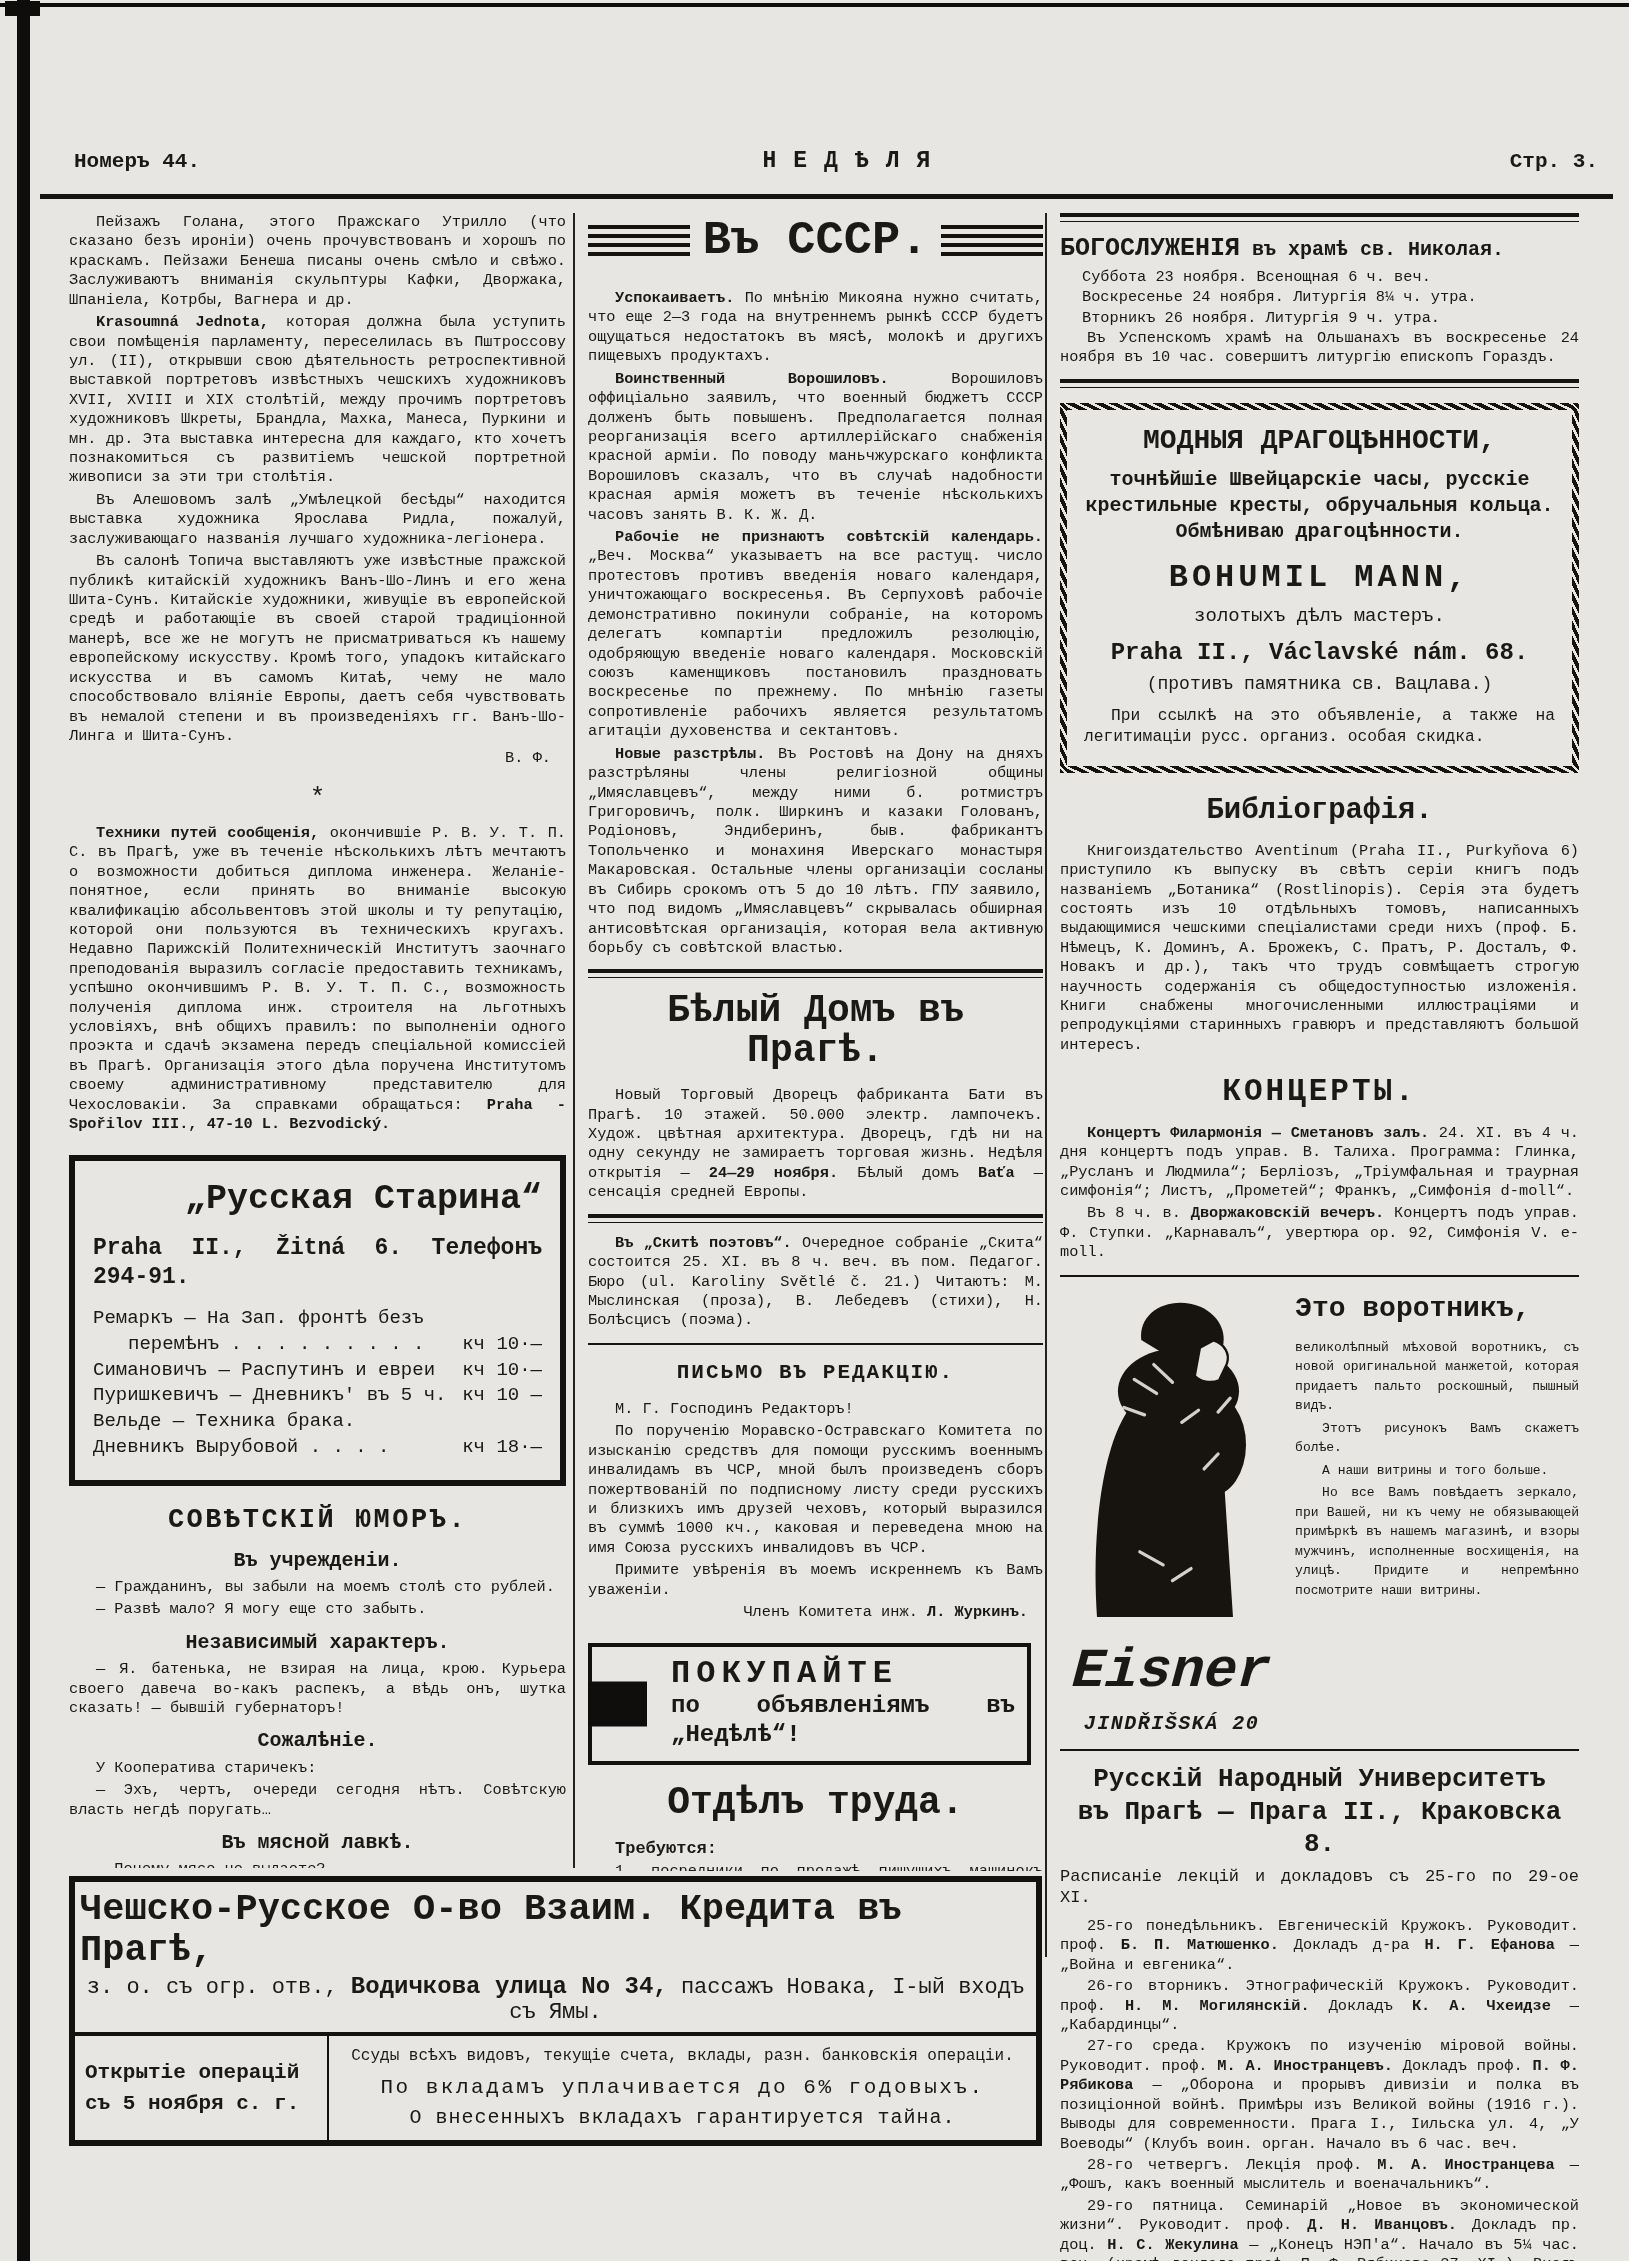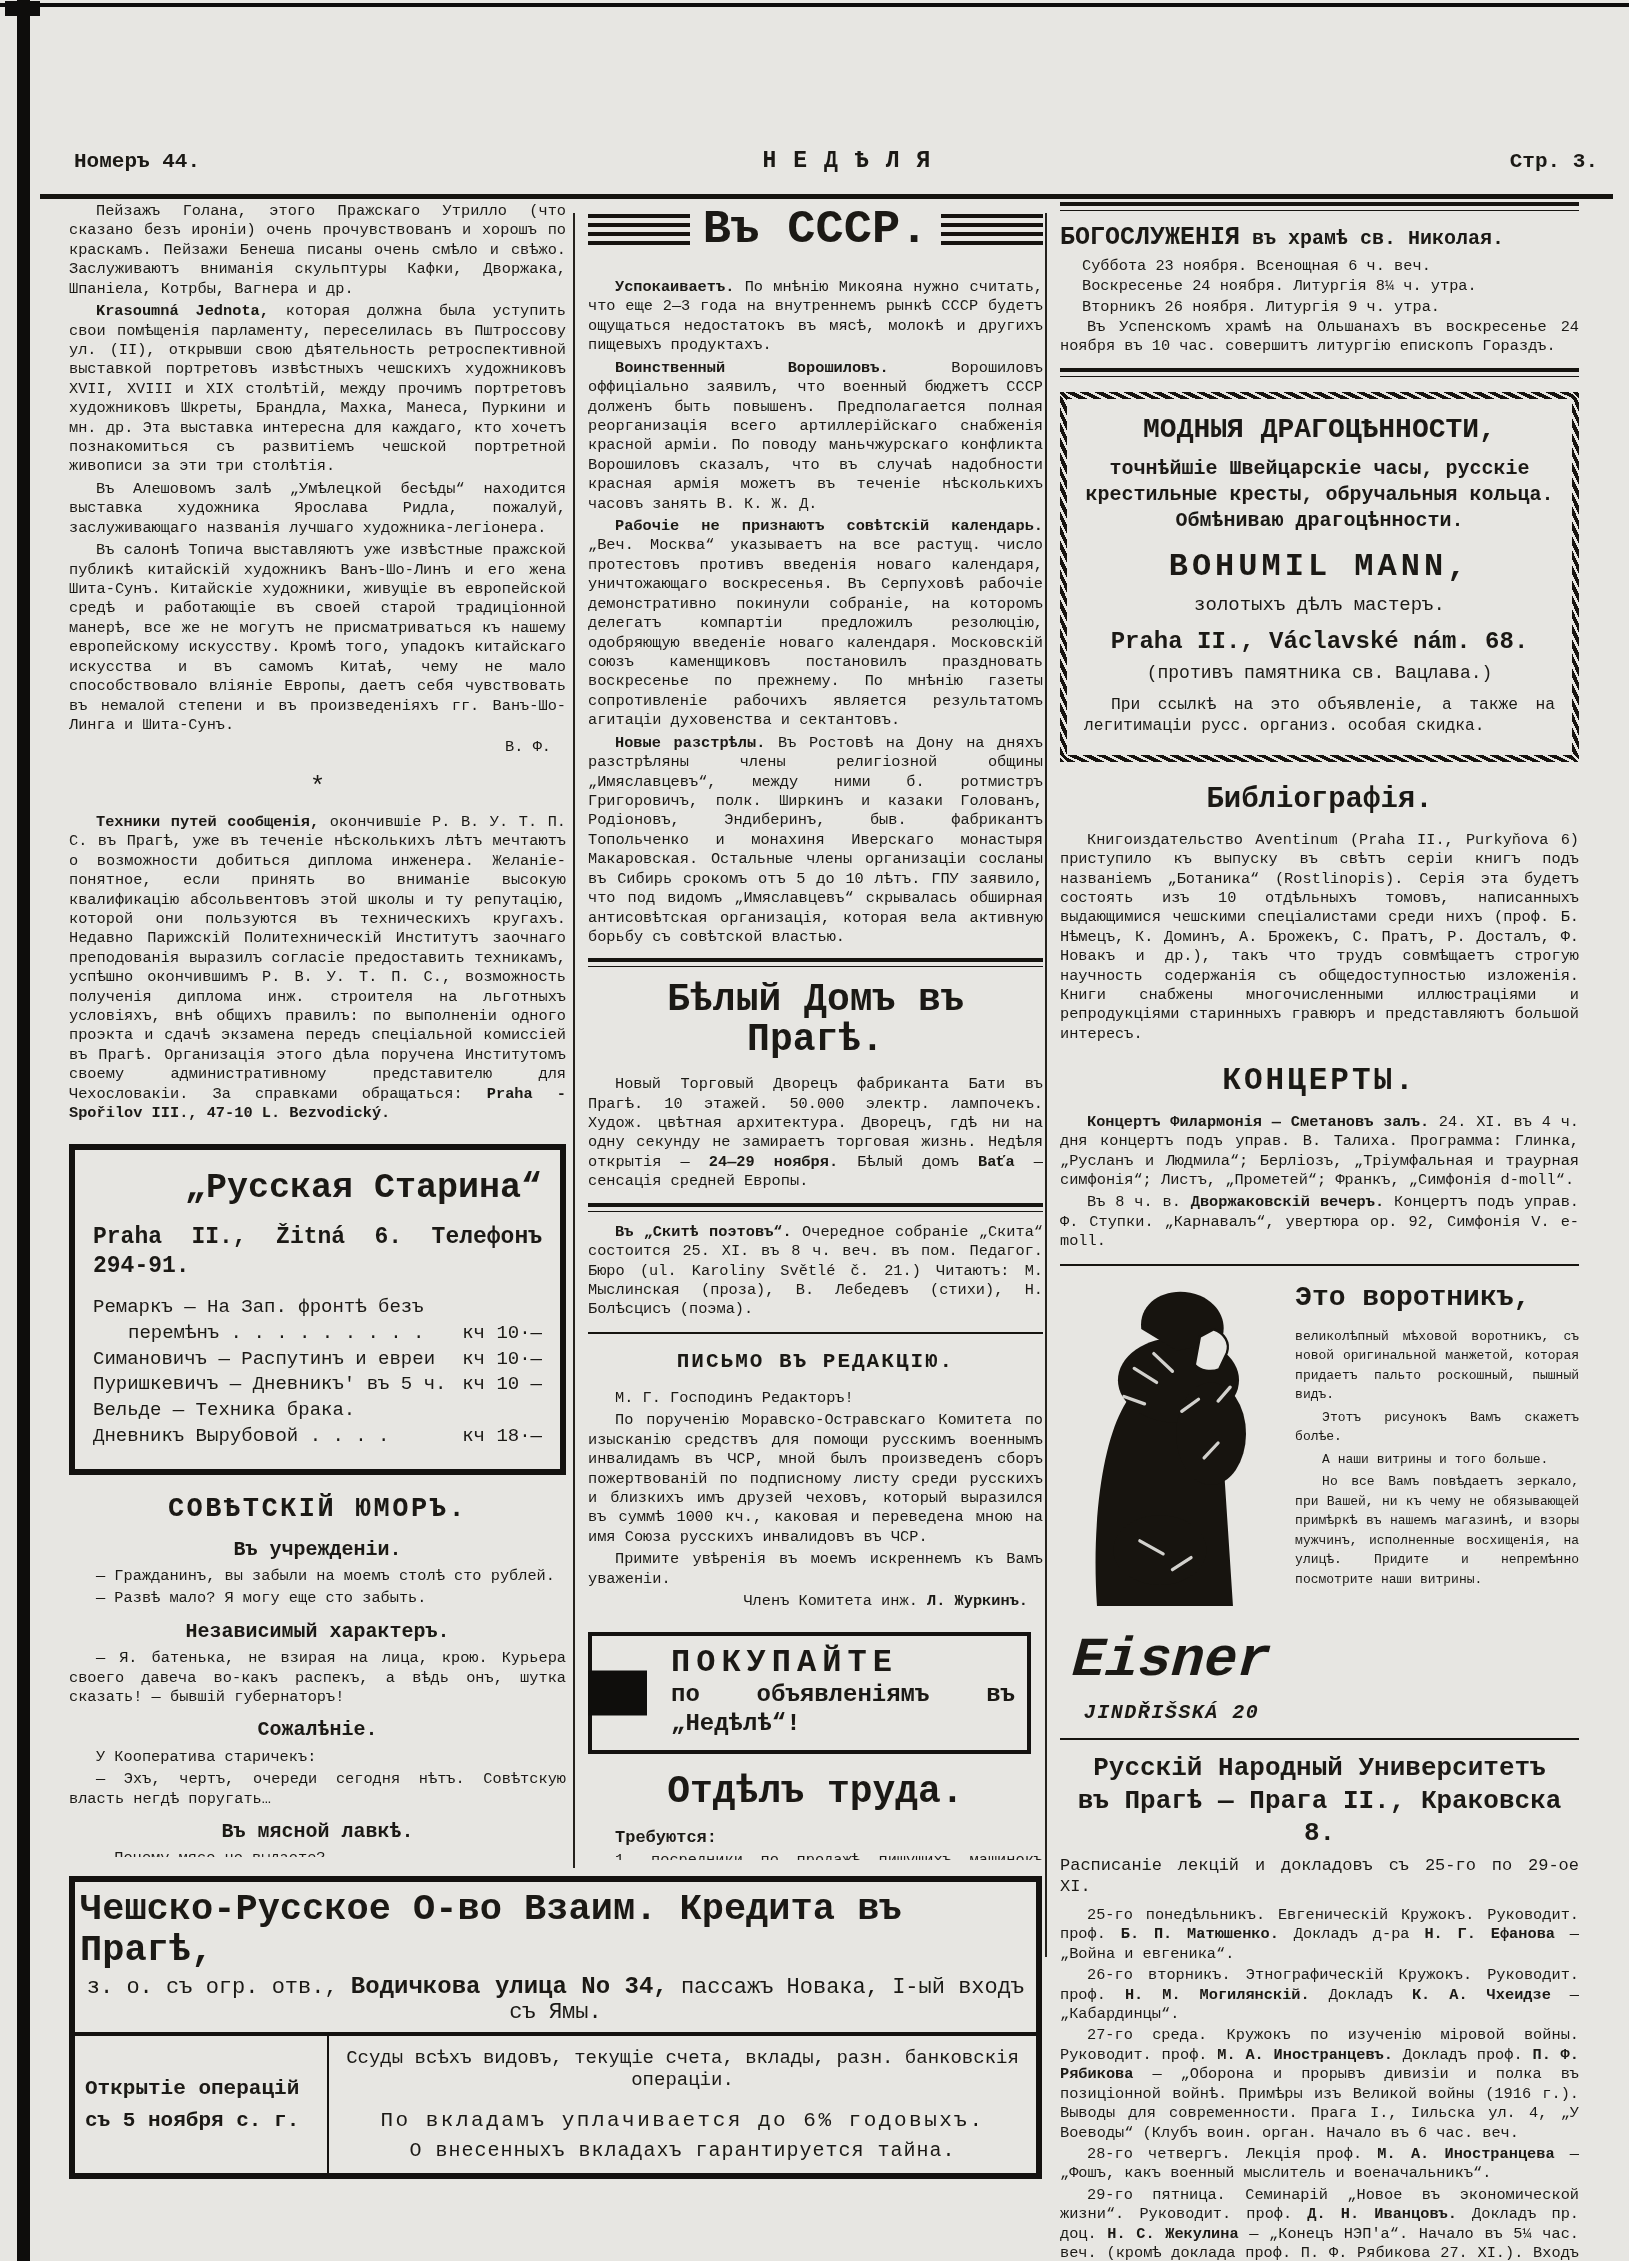--- a/index.html
+++ b/index.html
@@ -10,21 +10,21 @@
   .scan-left{position:absolute;left:17px;top:0;width:13px;height:2261px;background:#0e0d0c;}
   .scan-corner{position:absolute;left:5px;top:1px;width:35px;height:15px;background:#0e0d0c;}
 
   
   .header{position:absolute;left:74px;right:59px;top:148px;display:flex;justify-content:space-between;
           align-items:baseline;font-size:21px;font-weight:bold;}
   .masthead{letter-spacing:17px;font-size:23px;}
   .header-rule{position:absolute;left:40px;right:44px;top:194px;height:5.4px;background:#161410;}
 
   
-  .col{position:absolute;top:202px;font-size:15.3px;line-height:1.27;text-align:justify;}
+  .col{position:absolute;top:213px;font-size:15.3px;line-height:1.27;text-align:justify;}
   .col-left{left:69px;width:497px;height:1655px;overflow:hidden;}
   .col-mid{left:588px;width:455px;height:1658px;overflow:hidden;}
   .col-right{left:1060px;width:519px;}
   .vrule1{position:absolute;left:573px;top:213px;height:1655px;width:1.5px;background:#25221d;}
   .vrule2{position:absolute;left:1045px;top:213px;height:1744px;width:1.5px;background:#25221d;}
 
   p{margin:0 0 3px 0;text-indent:27px;}
   .noindent{text-indent:0;}
   b{font-weight:bold;}
   .sig{text-align:right;text-indent:0;padding-right:15px;}
@@ -90,21 +90,21 @@
   
   .banner{position:absolute;left:69px;top:1876px;width:961px;border:6.4px solid #141210;background:#e7e6e2;}
   .bn-title{text-align:left;font-size:37px;font-weight:bold;padding:7px 5px 1px 5px;line-height:1.1;}
   .bn-sub{text-align:center;font-size:22px;padding:2px 5px 7px 5px;}
   .bn-sub b{font-size:24px;}
   .bn-rule{height:4px;background:#141210;}
   .bn-body{display:flex;align-items:stretch;}
   .bn-leftcell{width:232px;border-right:2.5px solid #141210;display:flex;flex-direction:column;justify-content:center;
                padding:12px 10px;font-size:21px;font-weight:bold;line-height:1.5;}
   .bn-rightcell{flex:1;padding:11px 14px;display:flex;flex-direction:column;justify-content:center;text-align:center;}
-  .bn-r1{font-size:19px;margin-bottom:18px;}
+  .bn-r1{font-size:16px;margin-bottom:11px;}
   .bn-r2{font-size:21px;letter-spacing:2.5px;margin-bottom:7px;}
   .bn-r3{font-size:20px;letter-spacing:1px;}
 </style>
 </head>
 <body>
 
 <div class="page">
   <div class="scan-top"></div>
   <div class="scan-left"></div>
   <div class="scan-corner"></div>

